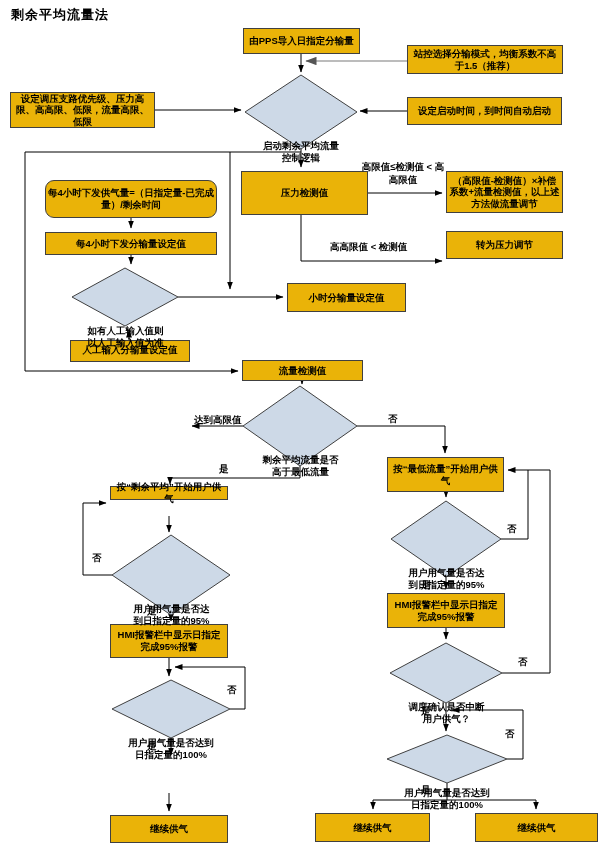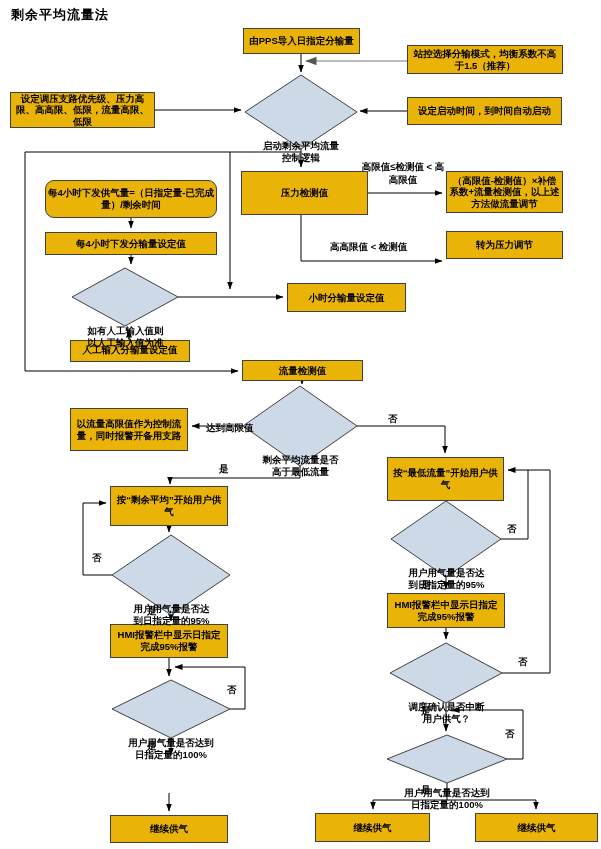--- a/index.html
+++ b/index.html
@@ -101,44 +101,43 @@
   <div class="node" style="left:407px;top:97px;width:155px;height:28px;">设定启动时间，到时间自动启动</div>
   <div class="node" style="left:10px;top:92px;width:145px;height:36px;">设定调压支路优先级、压力高限、高高限、低限，流量高限、低限</div>
   <div class="node" style="left:241px;top:171px;width:127px;height:44px;">压力检测值</div>
   <div class="node" style="left:446px;top:171px;width:117px;height:42px;">（高限值-检测值）×补偿系数+流量检测值，以上述方法做流量调节</div>
   <div class="node" style="left:446px;top:231px;width:117px;height:28px;">转为压力调节</div>
   <div class="node" style="left:45px;top:180px;width:172px;height:38px;border-radius:9px;">每4小时下发供气量=（日指定量-已完成量）/剩余时间</div>
   <div class="node" style="left:45px;top:232px;width:172px;height:23px;">每4小时下发分输量设定值</div>
   <div class="node" style="left:70px;top:340px;width:120px;height:22px;font-family:Liberation Mono, monospace;">人工输入分输量设定值</div>
   <div class="node" style="left:287px;top:283px;width:119px;height:29px;">小时分输量设定值</div>
   <div class="node" style="left:242px;top:360px;width:121px;height:21px;">流量检测值</div>
-  <div class="node" style="left:70px;top:408px;width:118px;height:43px;">以流量高限值作为控制流量，同时报警开备用支路</div>
-  <div class="node" style="left:110px;top:486px;width:118px;height:40px;">按“剩余平均”开始用户供气</div>
+  <div class="node" style="left:110px;top:486px;width:118px;height:14px;">按“剩余平均”开始用户供气</div>
   <div class="node" style="left:110px;top:624px;width:118px;height:34px;">HMI报警栏中显示日指定完成95%报警</div>
   <div class="node" style="left:110px;top:815px;width:118px;height:28px;">继续供气</div>
-  <div class="node" style="left:387px;top:457px;width:117px;height:44px;">按“最低流量”开始用户供气</div>
+  <div class="node" style="left:387px;top:457px;width:117px;height:35px;">按“最低流量”开始用户供气</div>
   <div class="node" style="left:387px;top:593px;width:118px;height:35px;">HMI报警栏中显示日指定完成95%报警</div>
   <div class="node" style="left:315px;top:813px;width:115px;height:29px;">继续供气</div>
   <div class="node" style="left:475px;top:813px;width:123px;height:29px;">继续供气</div>
 
   <div class="dtext" style="left:260px;top:96px;width:82px;height:32px;">启动剩余平均流量控制逻辑</div>
   <div class="dtext" style="left:262px;top:412px;width:77px;height:28px;">剩余平均流量是否高于最低流量</div>
   <div class="dtext" style="left:83px;top:283px;width:85px;height:28px;">如有人工输入值则以人工输入值为准</div>
   <div class="dtext" style="left:133px;top:561px;width:77px;height:28px;">用户用气量是否达到日指定量的95%</div>
   <div class="dtext" style="left:128px;top:695px;width:86px;height:28px;">用户用气量是否达到日指定量的100%</div>
   <div class="dtext" style="left:408px;top:525px;width:77px;height:28px;">用户用气量是否达到日指定量的95%</div>
   <div class="dtext" style="left:408px;top:659px;width:77px;height:28px;">调度确认是否中断用户供气？</div>
   <div class="dtext" style="left:404px;top:745px;width:86px;height:28px;">用户用气量是否达到日指定量的100%</div>
 
   <div class="elabel center" style="left:361px;top:161px;width:84px;">
     <span>高限值≤检测值</span>
     <span>&lt; 高高限值</span>
   </div>
   <div class="elabel" style="left:330px;top:241px;">高高限值 &lt; 检测值</div>
-  <div class="elabel" style="left:206px;top:414px;margin-top:8px;">达到高限值</div>
+  <div class="elabel" style="left:194px;top:414px;">达到高限值</div>
 
   <div class="elabel" style="left:388px;top:413px;">否</div>
   <div class="elabel" style="left:219px;top:463px;">是</div>
 
   <div class="elabel" style="left:92px;top:552px;">否</div>
   <div class="elabel" style="left:147px;top:605px;">是</div>
   <div class="elabel" style="left:227px;top:684px;">否</div>
   <div class="elabel" style="left:147px;top:740px;">是</div>
 
   <div class="elabel" style="left:507px;top:523px;">否</div>

